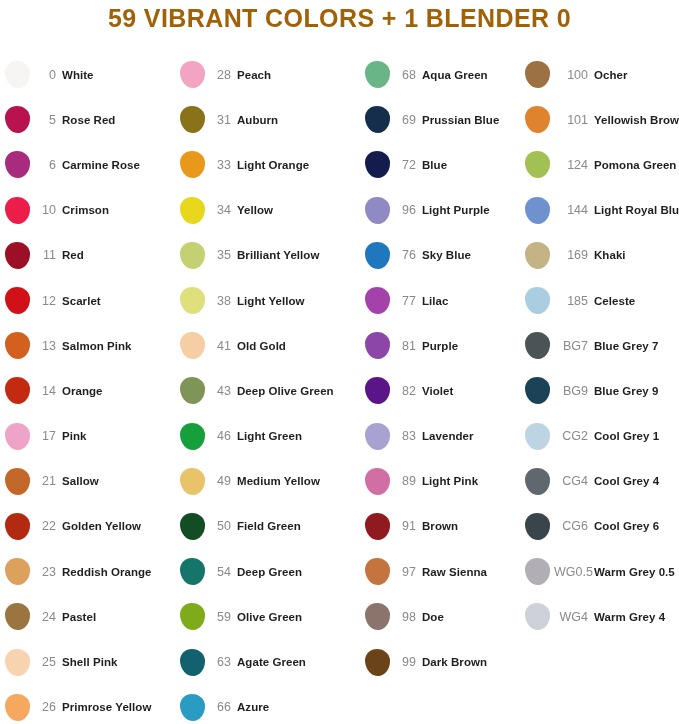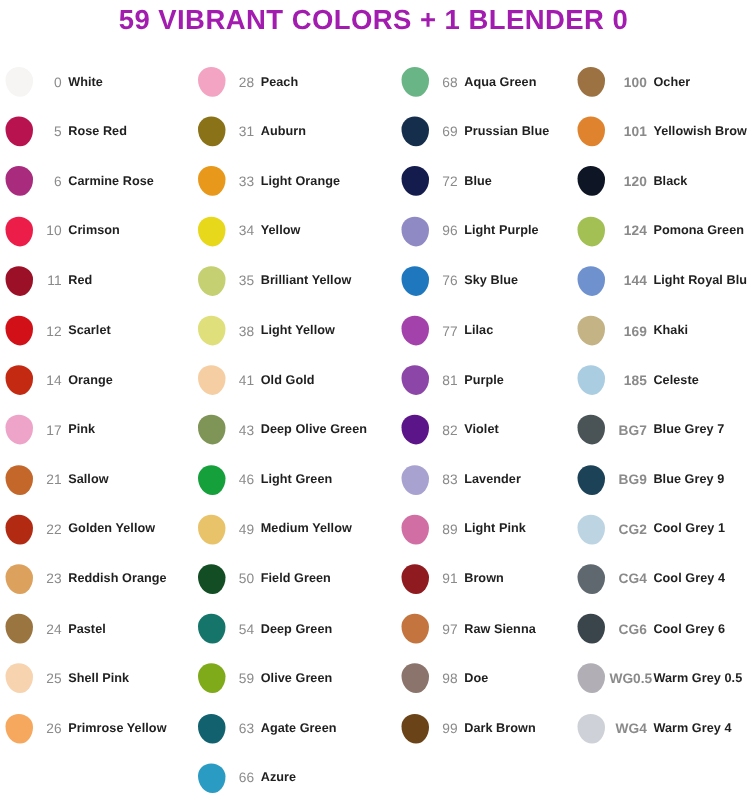--- a/index.html
+++ b/index.html
@@ -22,21 +22,21 @@
   #title {
     position: absolute;
     top: 4px;
     left: 0;
     width: 679px;
     text-align: center;
     font-family: "Liberation Sans", sans-serif;
     font-size: 25px;
     font-weight: bold;
     letter-spacing: 0.4px;
-    color: #a21caf;
+    color: #a16207;
     white-space: nowrap;
   }
   #grid {
     position: absolute;
     top: 52px;
     left: 0;
     width: 679px;
     display: flex;
     flex-direction: row;
   }
@@ -76,21 +76,21 @@
     font-family: "Liberation Sans", sans-serif;
     font-size: 12.5px;
     font-weight: normal;
     color: #8a8a8a;
     white-space: nowrap;
     padding-right: 6px;
   }
   .col-0 .code { width: 22px; }
   .col-1 .code { width: 22px; }
   .col-2 .code { width: 22px; text-align: right; }
-  .col-3 .code { width: 34px; font-weight: bold; }
+  .col-3 .code { width: 34px; }
 
   .cname {
     flex: 1 1 auto;
     font-family: "Liberation Sans", sans-serif;
     font-size: 11.5px;
     font-weight: bold;
     color: #1f1f1f;
     white-space: nowrap;
     letter-spacing: 0.05px;
   }
@@ -141,20 +141,27 @@
         </div>
         <div class="swatch-row">
           <div class="blob-wrap">
             <span class="blob" style="background-color: rgb(210, 16, 24);"></span>
           </div>
           <div class="code">12</div>
           <div class="cname">Scarlet</div>
         </div>
         <div class="swatch-row">
           <div class="blob-wrap">
+            <span class="blob" style="background-color: rgb(212, 96, 31);"></span>
+          </div>
+          <div class="code">13</div>
+          <div class="cname">Salmon Pink</div>
+        </div>
+        <div class="swatch-row">
+          <div class="blob-wrap">
             <span class="blob" style="background-color: rgb(196, 42, 18);"></span>
           </div>
           <div class="code">14</div>
           <div class="cname">Orange</div>
         </div>
         <div class="swatch-row">
           <div class="blob-wrap">
             <span class="blob" style="background-color: rgb(237, 164, 200);"></span>
           </div>
           <div class="code">17</div>
@@ -420,27 +427,20 @@
         </div>
         <div class="swatch-row">
           <div class="blob-wrap">
             <span class="blob" style="background-color: rgb(224, 131, 46);"></span>
           </div>
           <div class="code">101</div>
           <div class="cname">Yellowish Brown</div>
         </div>
         <div class="swatch-row">
           <div class="blob-wrap">
-            <span class="blob" style="background-color: rgb(14, 21, 36);"></span>
-          </div>
-          <div class="code">120</div>
-          <div class="cname">Black</div>
-        </div>
-        <div class="swatch-row">
-          <div class="blob-wrap">
             <span class="blob" style="background-color: rgb(163, 192, 84);"></span>
           </div>
           <div class="code">124</div>
           <div class="cname">Pomona Green</div>
         </div>
         <div class="swatch-row">
           <div class="blob-wrap">
             <span class="blob" style="background-color: rgb(111, 146, 207);"></span>
           </div>
           <div class="code">144</div>

